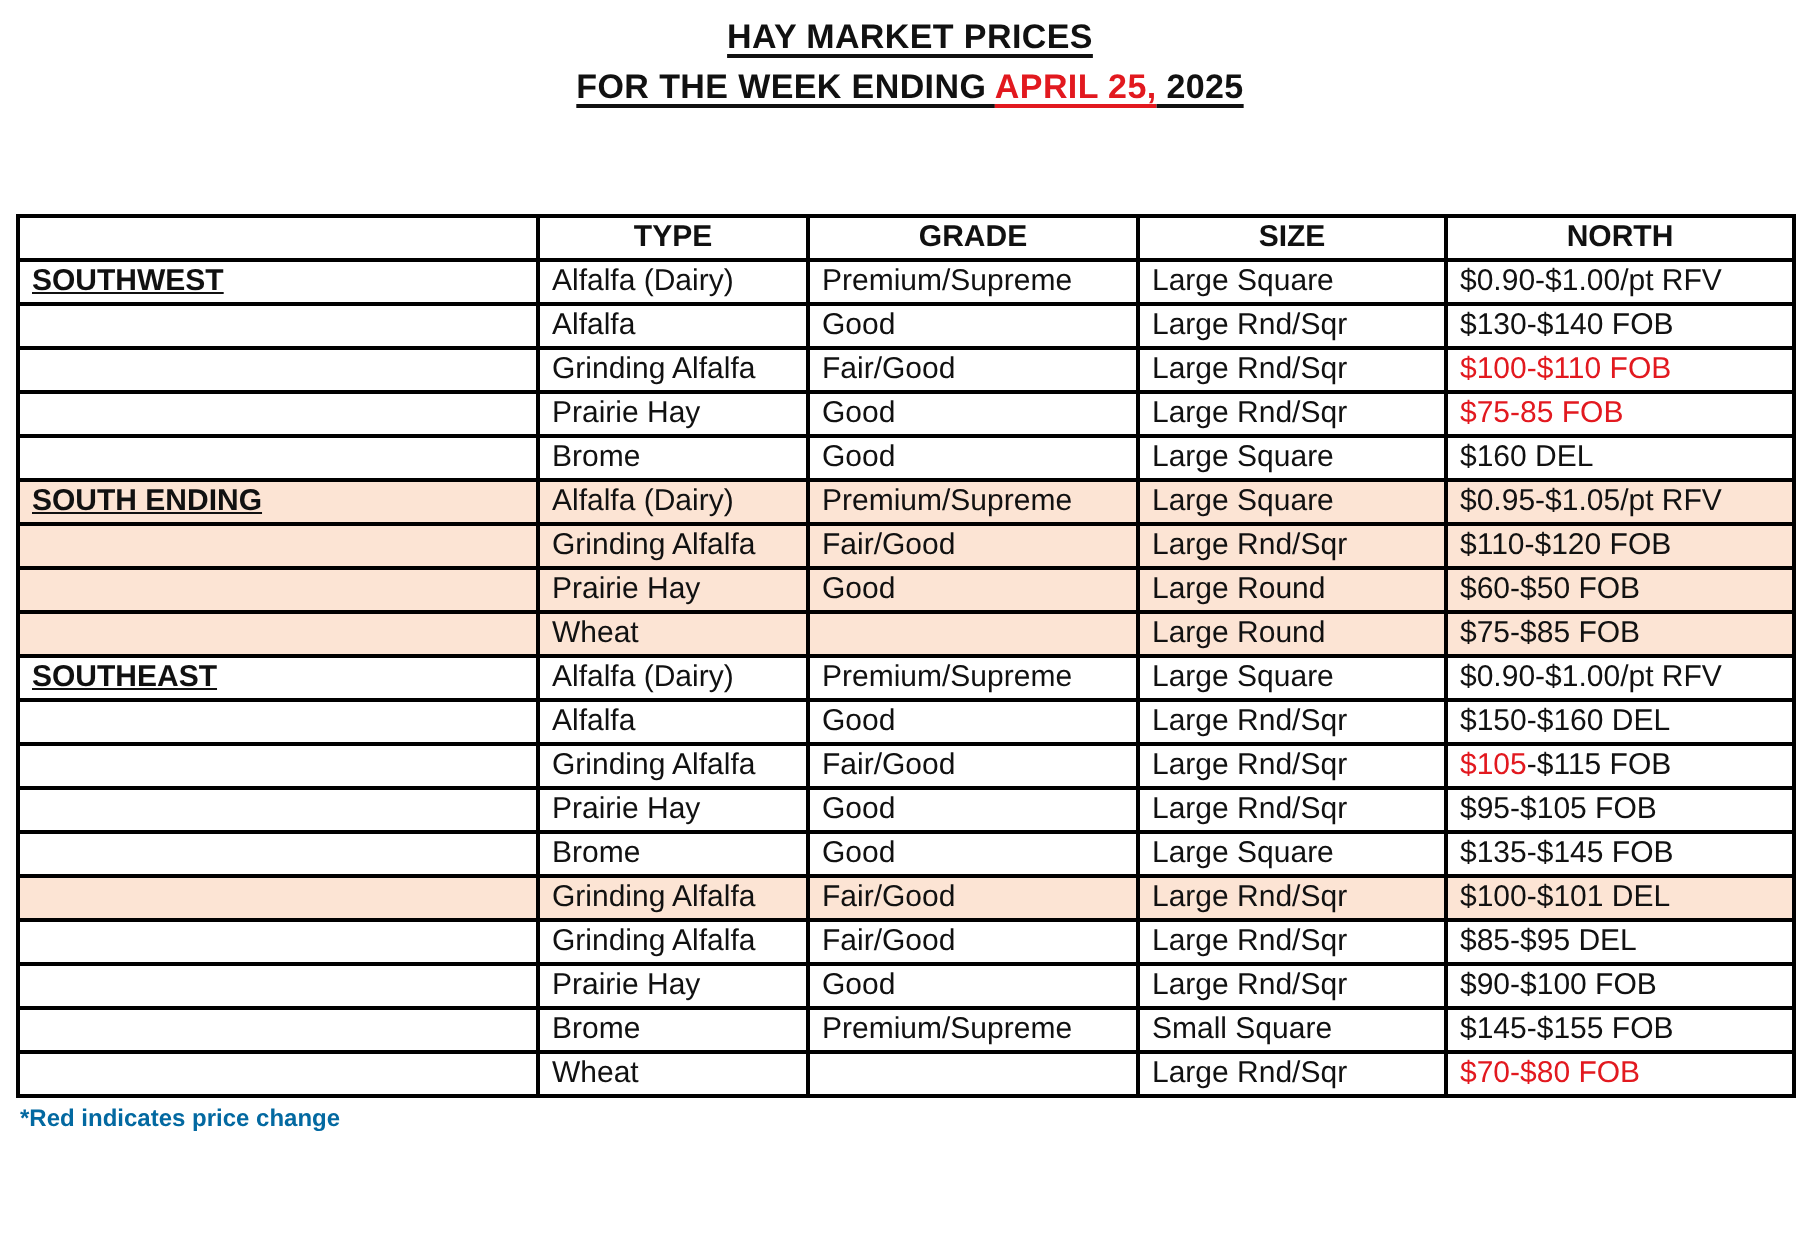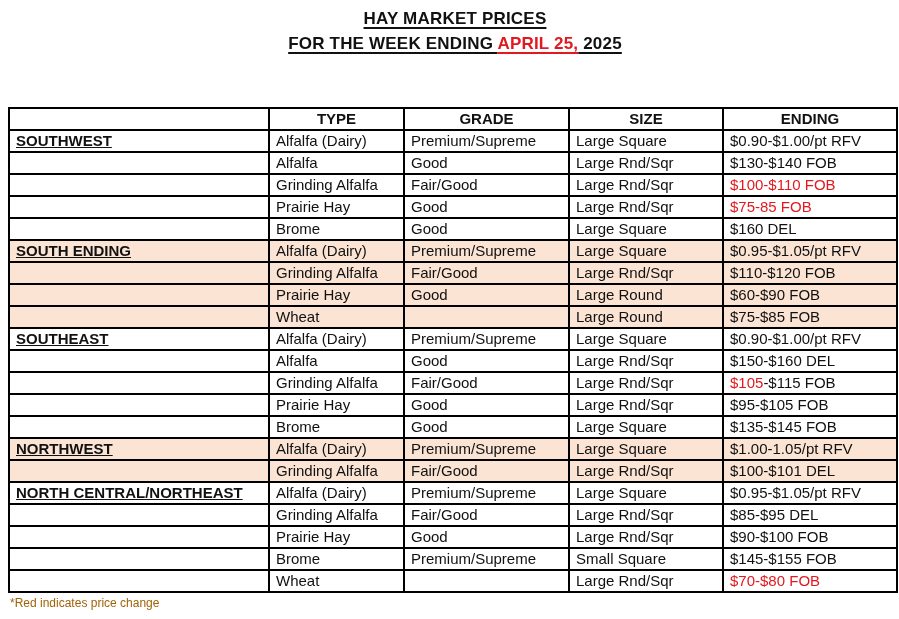--- a/index.html
+++ b/index.html
@@ -50,21 +50,22 @@
   table.hay th {
     font-weight: bold;
     text-align: center;
     padding: 0 16px;
   }
   td.region { font-weight: bold; text-decoration: underline; }
   tr.shaded td { background: var(--shade, #fce4d4); }
   .footnote {
     margin: 3px 0 0 10px;
     font-size: 12px;
-    color: #a16207;
+    color: #0369a1;
+    font-weight: bold;
   }
 </style>
 </head>
 <body>
 
 <div class="page">
 
   <div class="title-block">
     <div class="title-line"><span>HAY MARKET PRICES</span></div>
     <div class="title-line"><span>FOR THE WEEK ENDING </span><span class="red">APRIL 25,</span><span> 2025</span></div>
@@ -77,21 +78,21 @@
       <col style="width:165px">
       <col style="width:154px">
       <col style="width:174px">
     </colgroup>
     <thead>
       <tr>
         <th></th>
         <th>TYPE</th>
         <th>GRADE</th>
         <th>SIZE</th>
-        <th>ENDING</th>
+        <th>NORTH</th>
       </tr>
     </thead>
     <tbody>
         <tr>
           <td class="region">SOUTHWEST</td>
           <td>Alfalfa (Dairy)</td>
           <td>Premium/Supreme</td>
           <td>Large Square</td>
           <td><span>$0.90-$1.00/pt RFV</span></td>
         </tr>
@@ -135,21 +136,21 @@
           <td>Grinding Alfalfa</td>
           <td>Fair/Good</td>
           <td>Large Rnd/Sqr</td>
           <td><span>$110-$120 FOB</span></td>
         </tr>
         <tr class="shaded">
           <td class="region"></td>
           <td>Prairie Hay</td>
           <td>Good</td>
           <td>Large Round</td>
-          <td><span>$60-$90 FOB</span></td>
+          <td><span>$60-$50 FOB</span></td>
         </tr>
         <tr class="shaded">
           <td class="region"></td>
           <td>Wheat</td>
           <td></td>
           <td>Large Round</td>
           <td><span>$75-$85 FOB</span></td>
         </tr>
         <tr>
           <td class="region">SOUTHEAST</td>
@@ -180,39 +181,25 @@
           <td><span>$95-$105 FOB</span></td>
         </tr>
         <tr>
           <td class="region"></td>
           <td>Brome</td>
           <td>Good</td>
           <td>Large Square</td>
           <td><span>$135-$145 FOB</span></td>
         </tr>
         <tr class="shaded">
-          <td class="region">NORTHWEST</td>
-          <td>Alfalfa (Dairy)</td>
-          <td>Premium/Supreme</td>
-          <td>Large Square</td>
-          <td><span>$1.00-1.05/pt RFV</span></td>
-        </tr>
-        <tr class="shaded">
           <td class="region"></td>
           <td>Grinding Alfalfa</td>
           <td>Fair/Good</td>
           <td>Large Rnd/Sqr</td>
           <td><span>$100-$101 DEL</span></td>
-        </tr>
-        <tr>
-          <td class="region">NORTH CENTRAL/NORTHEAST</td>
-          <td>Alfalfa (Dairy)</td>
-          <td>Premium/Supreme</td>
-          <td>Large Square</td>
-          <td><span>$0.95-$1.05/pt RFV</span></td>
         </tr>
         <tr>
           <td class="region"></td>
           <td>Grinding Alfalfa</td>
           <td>Fair/Good</td>
           <td>Large Rnd/Sqr</td>
           <td><span>$85-$95 DEL</span></td>
         </tr>
         <tr>
           <td class="region"></td>

